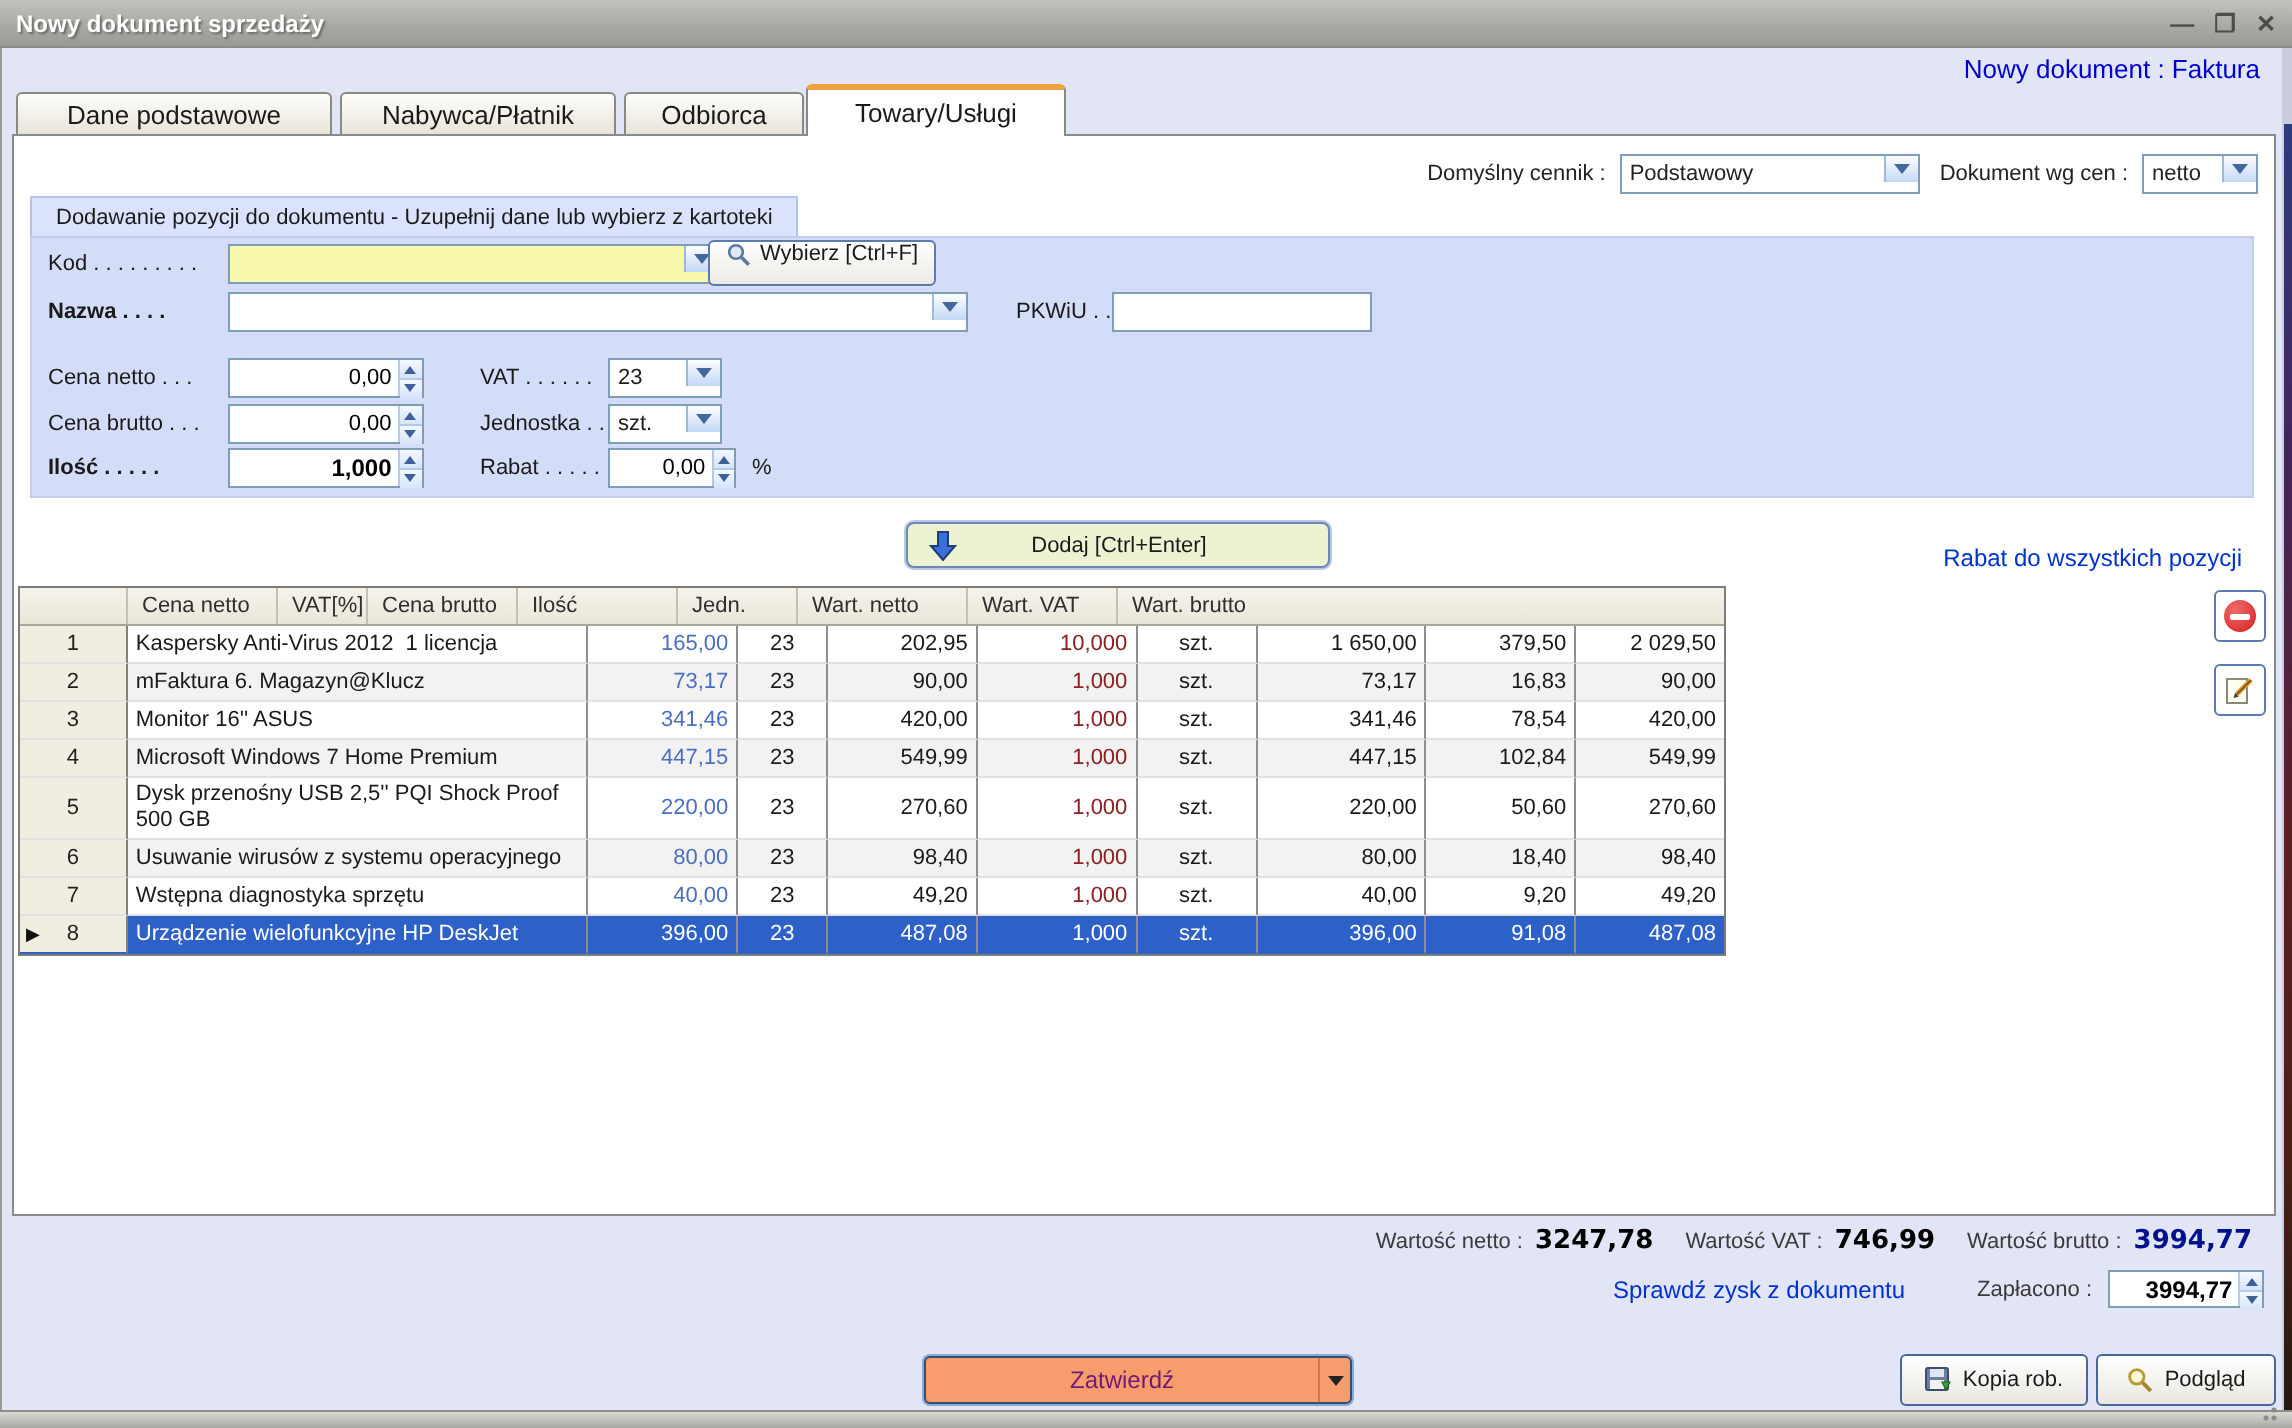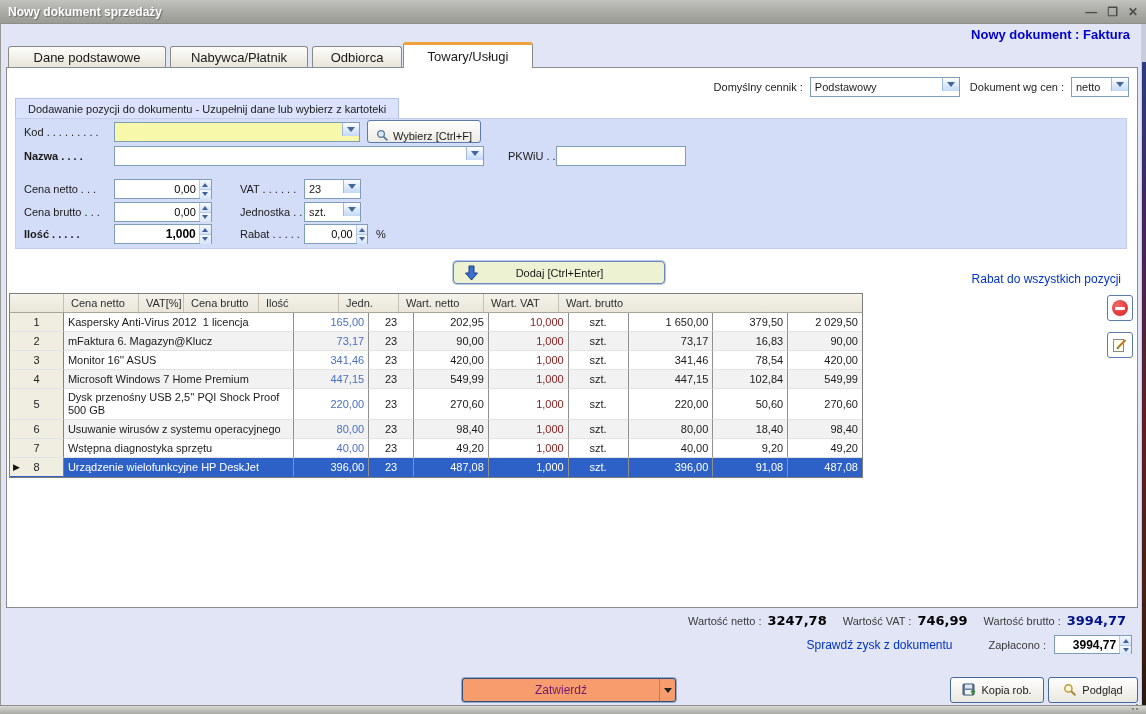--- a/index.html
+++ b/index.html
@@ -8,21 +8,21 @@
     background:#e2e5f6;font-family:"Liberation Sans",sans-serif;color:#1a1a1a;
     box-shadow:inset 1px 0 0 #9a9a94, inset -5px 0 0 #c9ccdd;}
   
   .titlebar{position:absolute;left:0;top:0;width:100%;height:24px;
     background:linear-gradient(180deg,#c2c2be 0%,#a8a8a3 60%,#9b9b96 100%);
     display:flex;align-items:center;padding:0 8px;border-bottom:1px solid #8d8d88;}
   .titlebar .t{color:#ffffff;font-size:12px;font-weight:bold;text-shadow:1px 1px 1px #6e6e6a;}
   .winctl{margin-left:auto;display:flex;gap:10px;align-items:center;}
   .winctl span{color:#4c4c48;font-size:12px;font-weight:bold;line-height:12px;cursor:default;}
   
-  .doc-type{position:absolute;top:27px;right:16px;font-size:13px;font-weight:bold;color:#0000cc;}
+  .doc-type{position:absolute;top:27px;right:16px;font-size:13px;font-weight:normal;color:#0000cc;}
   
   .tab{position:absolute;top:46px;height:22px;background:linear-gradient(180deg,#fdfdfa,#e7e3d7);
     border:1px solid #8a8a84;border-bottom:none;border-radius:3px 3px 0 0;
     font-size:13px;display:flex;align-items:center;justify-content:center;z-index:2;cursor:default;}
   .tab.active{top:42px;height:26px;background:#ffffff;border-top:3px solid #f0a23c;z-index:4;}
   
   .content{position:absolute;left:6px;top:67px;width:1132px;height:541px;background:#ffffff;
     border:1px solid #898c8e;z-index:3;}
   
   .pricing{position:absolute;top:9px;right:8px;display:flex;align-items:center;font-size:11px;color:#222;}
@@ -43,22 +43,22 @@
     font-family:"Liberation Sans",sans-serif;font-size:11px;padding:0 4px;}
   .spinbox{position:absolute;display:flex;border:1px solid #7f9db9;background:#fff;}
   .spinbox input{border:none;outline:none;background:transparent;width:100%;
     font-family:"Liberation Sans",sans-serif;font-size:11px;text-align:right;padding:0 3px;}
   .spinbox input.b{font-weight:bold;font-size:12px;}
   .spin{width:14px;display:flex;flex-direction:column;border-left:1px solid #b4c8e8;}
   .sb{flex:1;background:linear-gradient(180deg,#f4f8fe,#d6e4fa);display:flex;align-items:center;justify-content:center;}
   .sb+.sb{border-top:1px solid #b4c8e8;}
   .sb.u::after{content:"";border:3px solid transparent;border-bottom:4px solid #40609a;margin-bottom:2px;}
   .sb.d::after{content:"";border:3px solid transparent;border-top:4px solid #40609a;margin-top:2px;}
-  .btn-wybierz{position:absolute;left:351px;top:1px;width:114px;height:23px;background:linear-gradient(180deg,#ffffff,#eceae2);
-    border:1px solid #5a7ab0;border-radius:3px;display:flex;align-items:flex-end;justify-content:center;gap:4px;
+  .btn-wybierz{position:absolute;left:338px;top:1px;width:114px;height:23px;background:linear-gradient(180deg,#ffffff,#eceae2);
+    border:1px solid #5a7ab0;border-radius:3px;display:flex;align-items:flex-start;justify-content:center;gap:4px;
     font-size:11px;cursor:default;}
   .btn-dodaj{position:absolute;left:446px;top:193px;width:212px;height:23px;background:#edf3d2;
     border:1px solid #6c88b8;border-radius:4px;box-shadow:0 0 0 1px #b9c8e4;display:flex;align-items:center;
     font-size:11px;cursor:default;}
   .btn-dodaj .lbl{flex:1;text-align:center;margin-right:24px;}
   .rabat-link{position:absolute;right:16px;top:204px;font-size:12px;color:#0033cc;cursor:default;}
   
   .tbl{position:absolute;left:2px;top:225px;width:854px;border:1px solid #7e7e78;font-size:11px;}
   .thead{display:flex;height:19px;background:linear-gradient(180deg,#f5f3ea,#e9e6d9);border-bottom:1px solid #a8a69a;}
   .th{display:flex;align-items:center;padding-left:7px;border-right:1px solid #c4c1b2;color:#2e2e2e;overflow:hidden;white-space:nowrap;}

